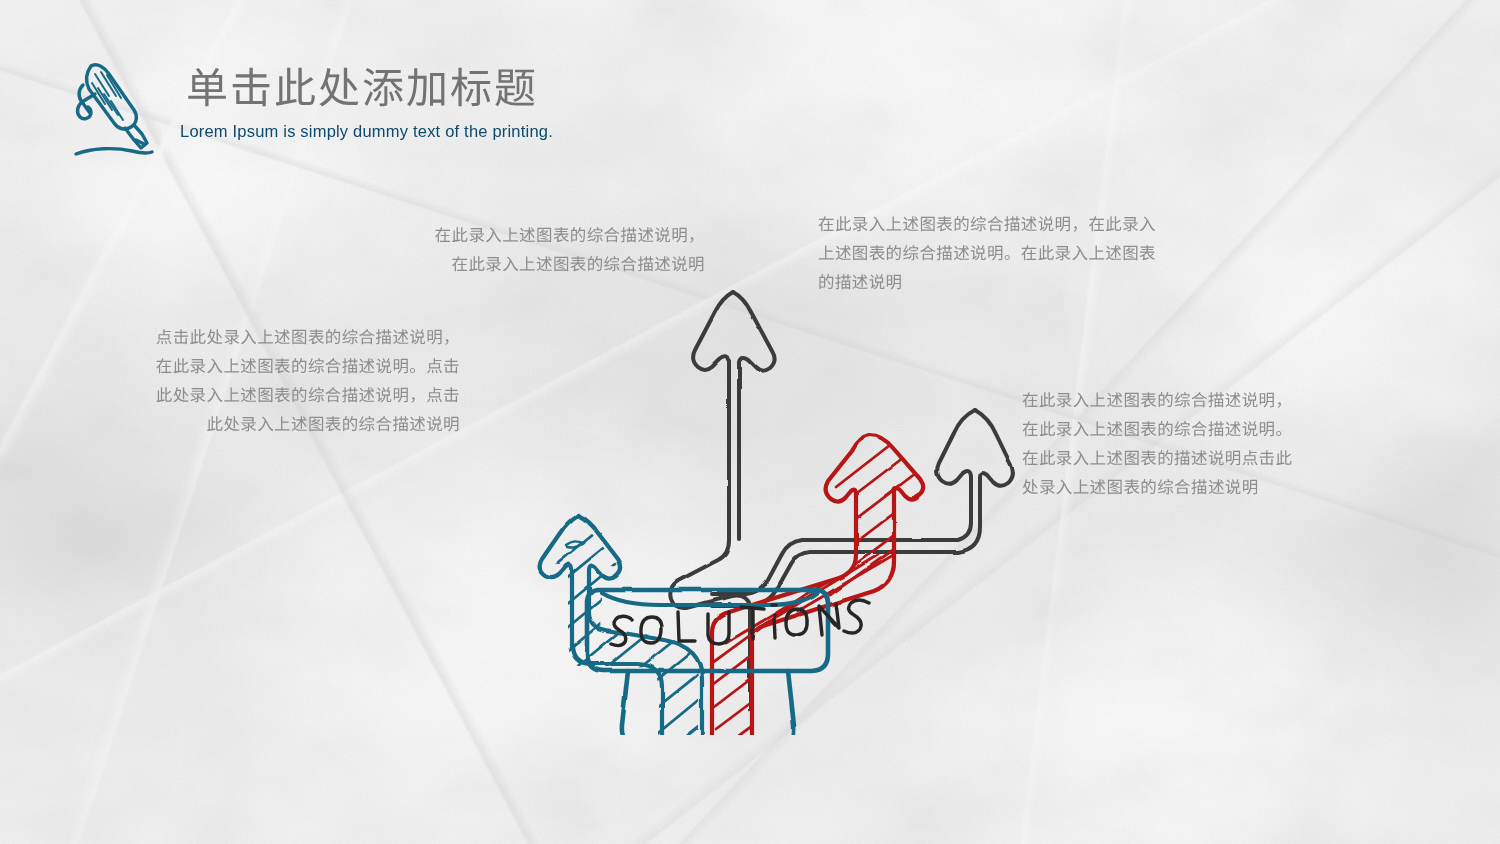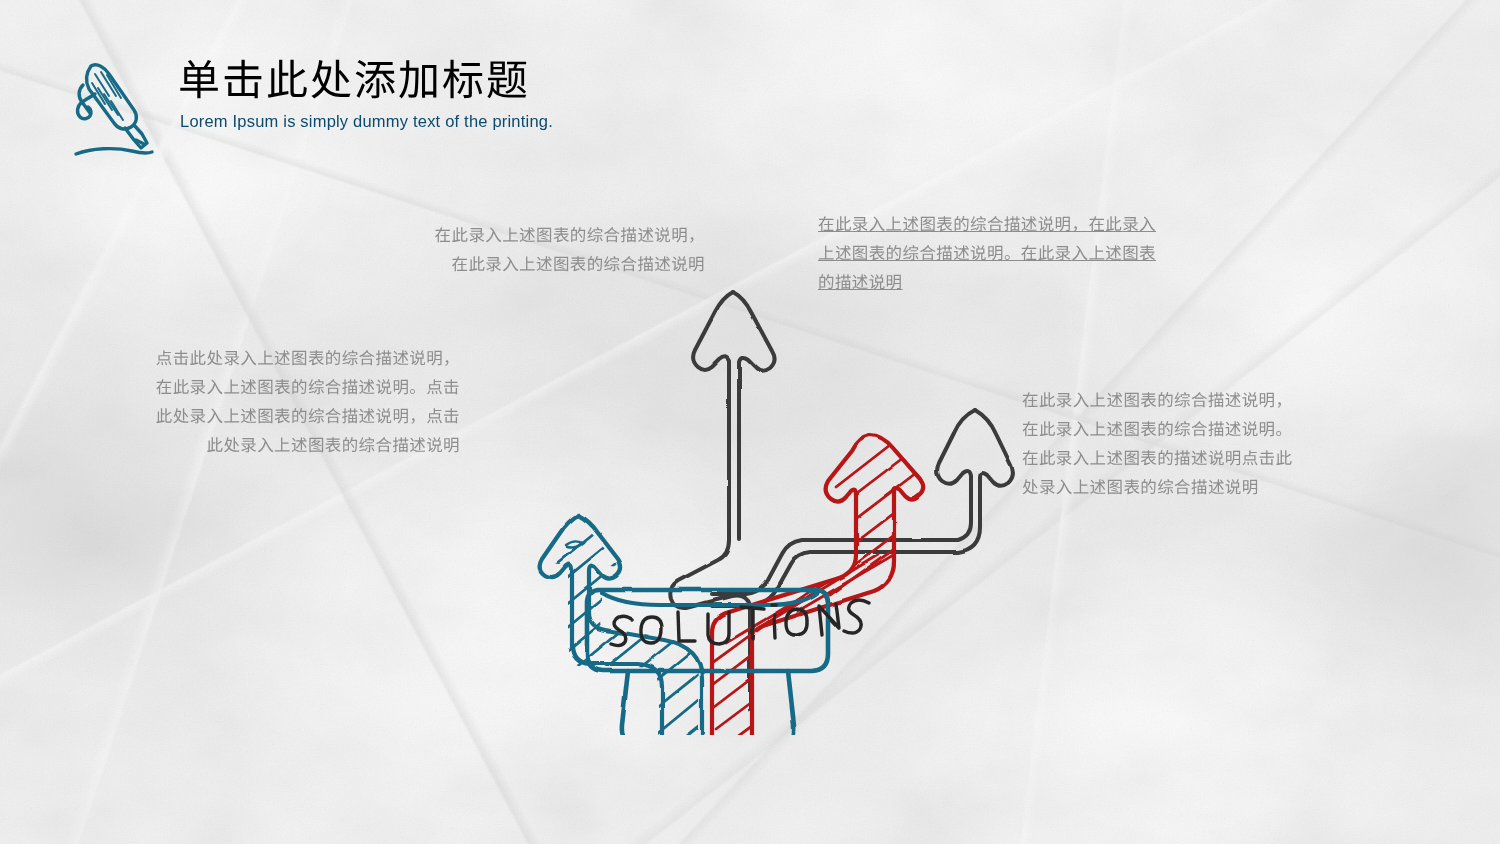--- a/index.html
+++ b/index.html
@@ -69,26 +69,26 @@
     top: 44px;
     width: 108px;
     height: 120px;
   }
   #title-block {
     position: absolute;
     left: 178px;
     top: 56px;
   }
   #slide-title {
-    margin: 0;
+    margin: 8px;
     font-size: 42px;
     font-weight: 400;
     letter-spacing: 2px;
     line-height: 1.2;
-    color: #000000;
+    color: #737373;
     white-space: nowrap;
   }
   #slide-subtitle {
     margin: 6px 0 0 2px;
     font-size: 16.5px;
     font-weight: 400;
     letter-spacing: 0.2px;
     color: #0c4a6e;
     white-space: nowrap;
   }
@@ -96,22 +96,22 @@
   
   .desc {
     position: absolute;
     font-size: 16.5px;
     line-height: 29px;
     color: #8d8d8d;
     letter-spacing: 0.4px;
     white-space: pre-line;
   }
   #desc-top-left   { left: 385px;  top: 221px; width: 320px; text-align: right; }
-  #desc-top-right  { left: 818px;  top: 210px; width: 400px; text-align: left; text-decoration: underline; }
-  #desc-left       { left: 110px;  top: 344px; width: 350px; text-align: right; }
+  #desc-top-right  { left: 818px;  top: 210px; width: 400px; text-align: left; }
+  #desc-left       { left: 110px;  top: 323px; width: 350px; text-align: right; }
   #desc-right      { left: 1022px; top: 386px; width: 320px; text-align: left; }
 
   
   #solutions-graphic {
     position: absolute;
     left: 450px;
     top: 255px;
     width: 600px;
     height: 480px;
   }

